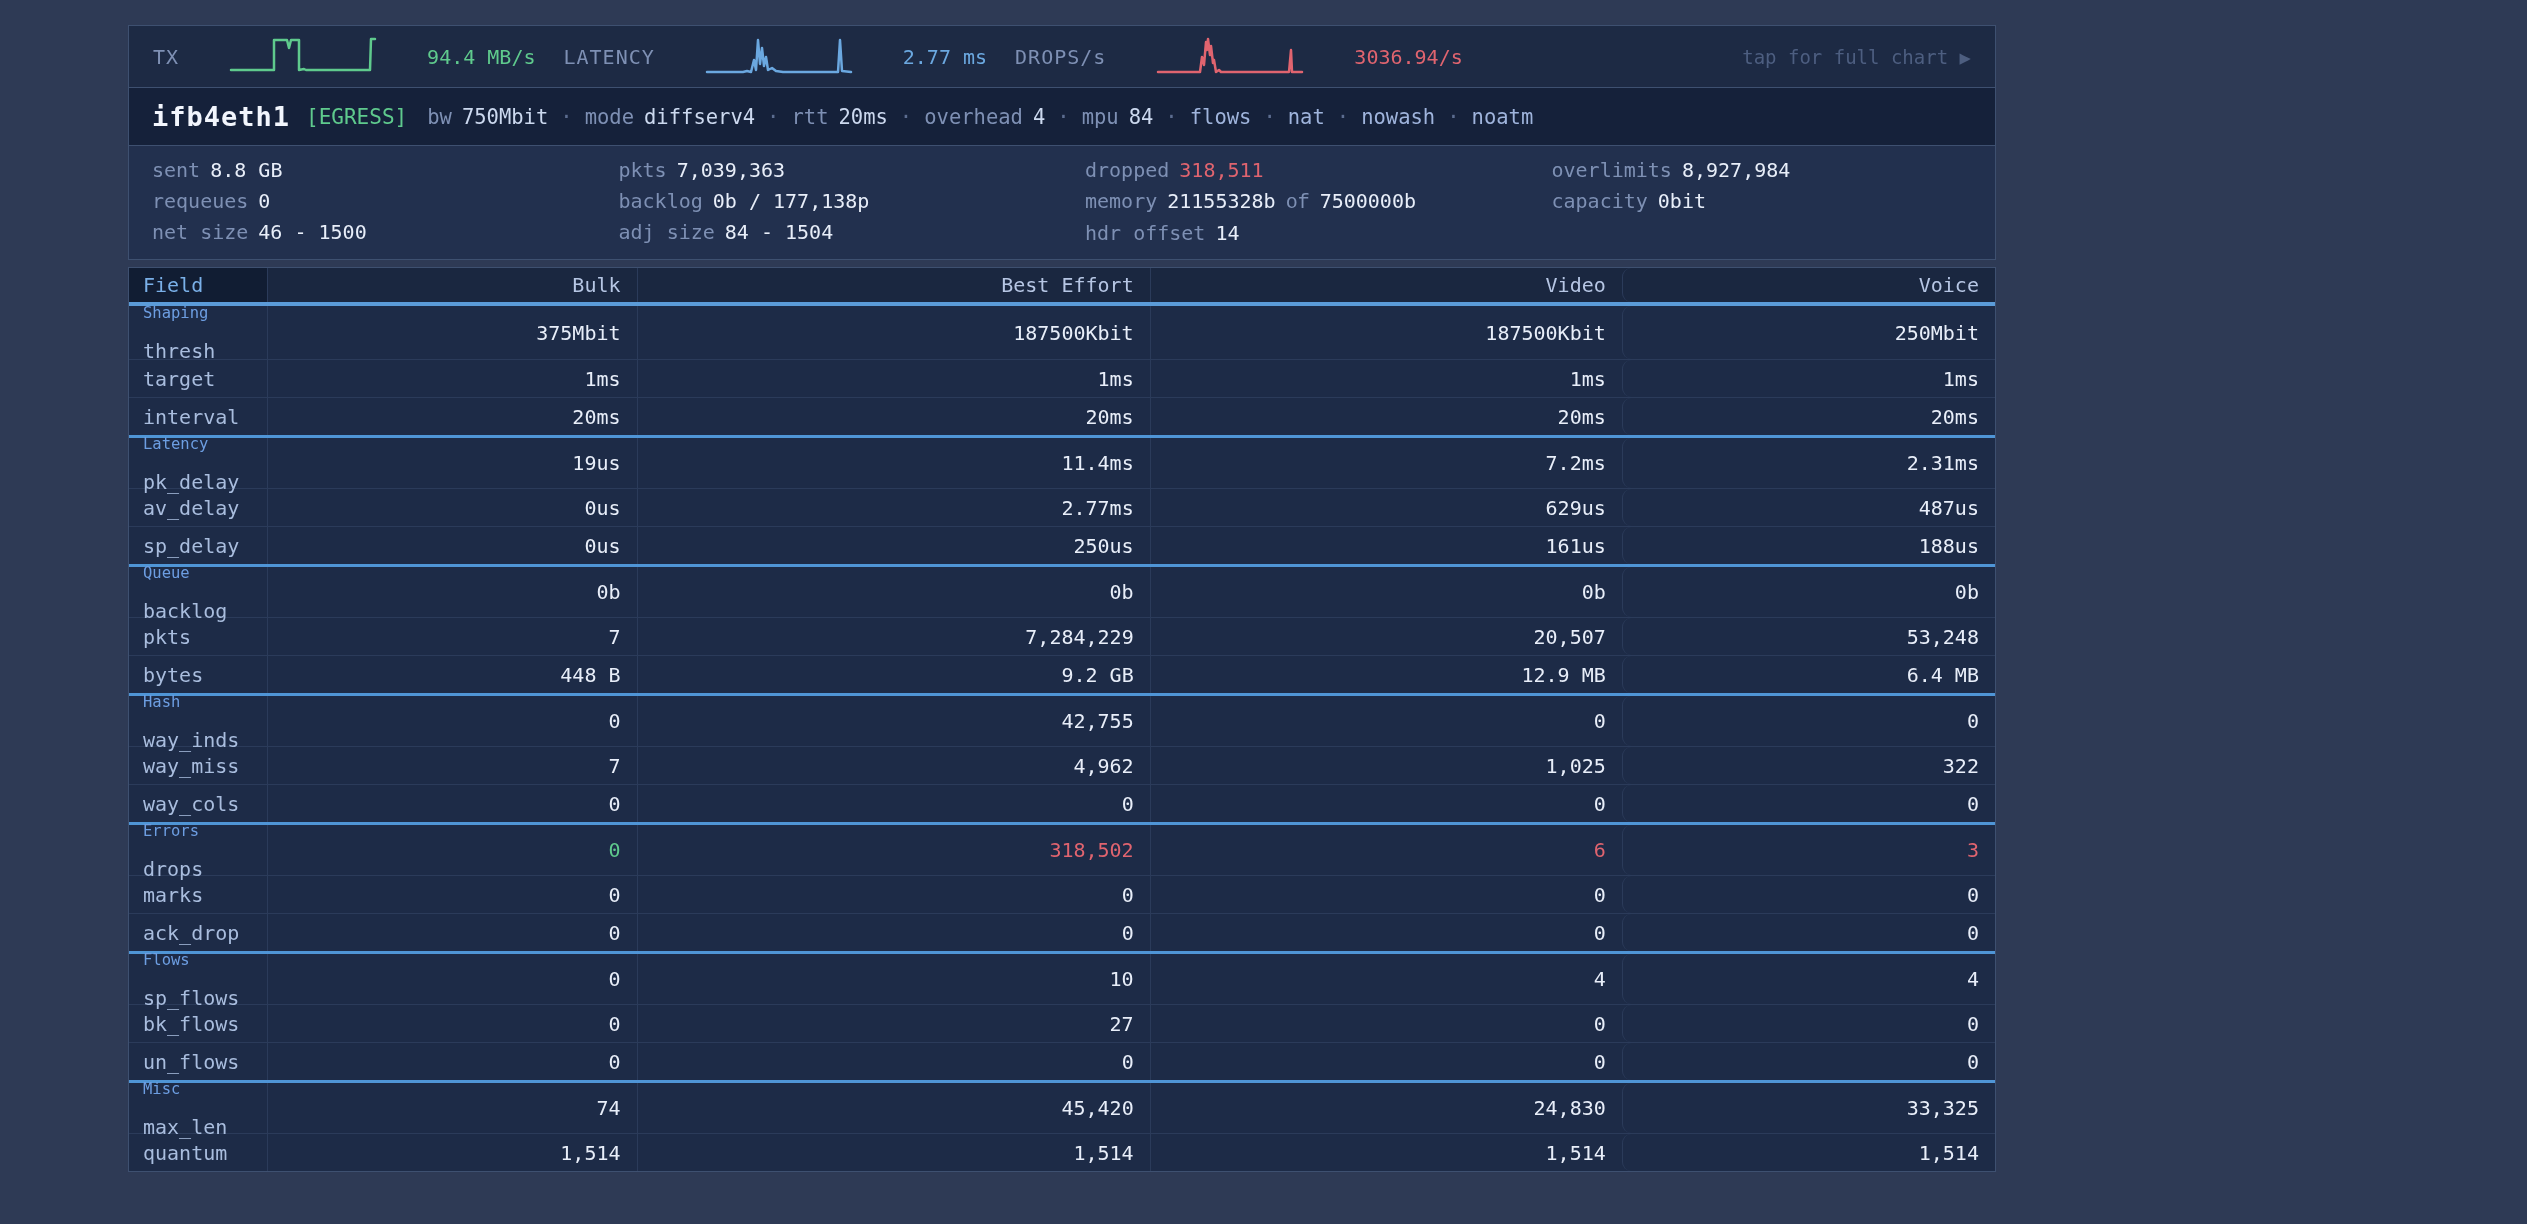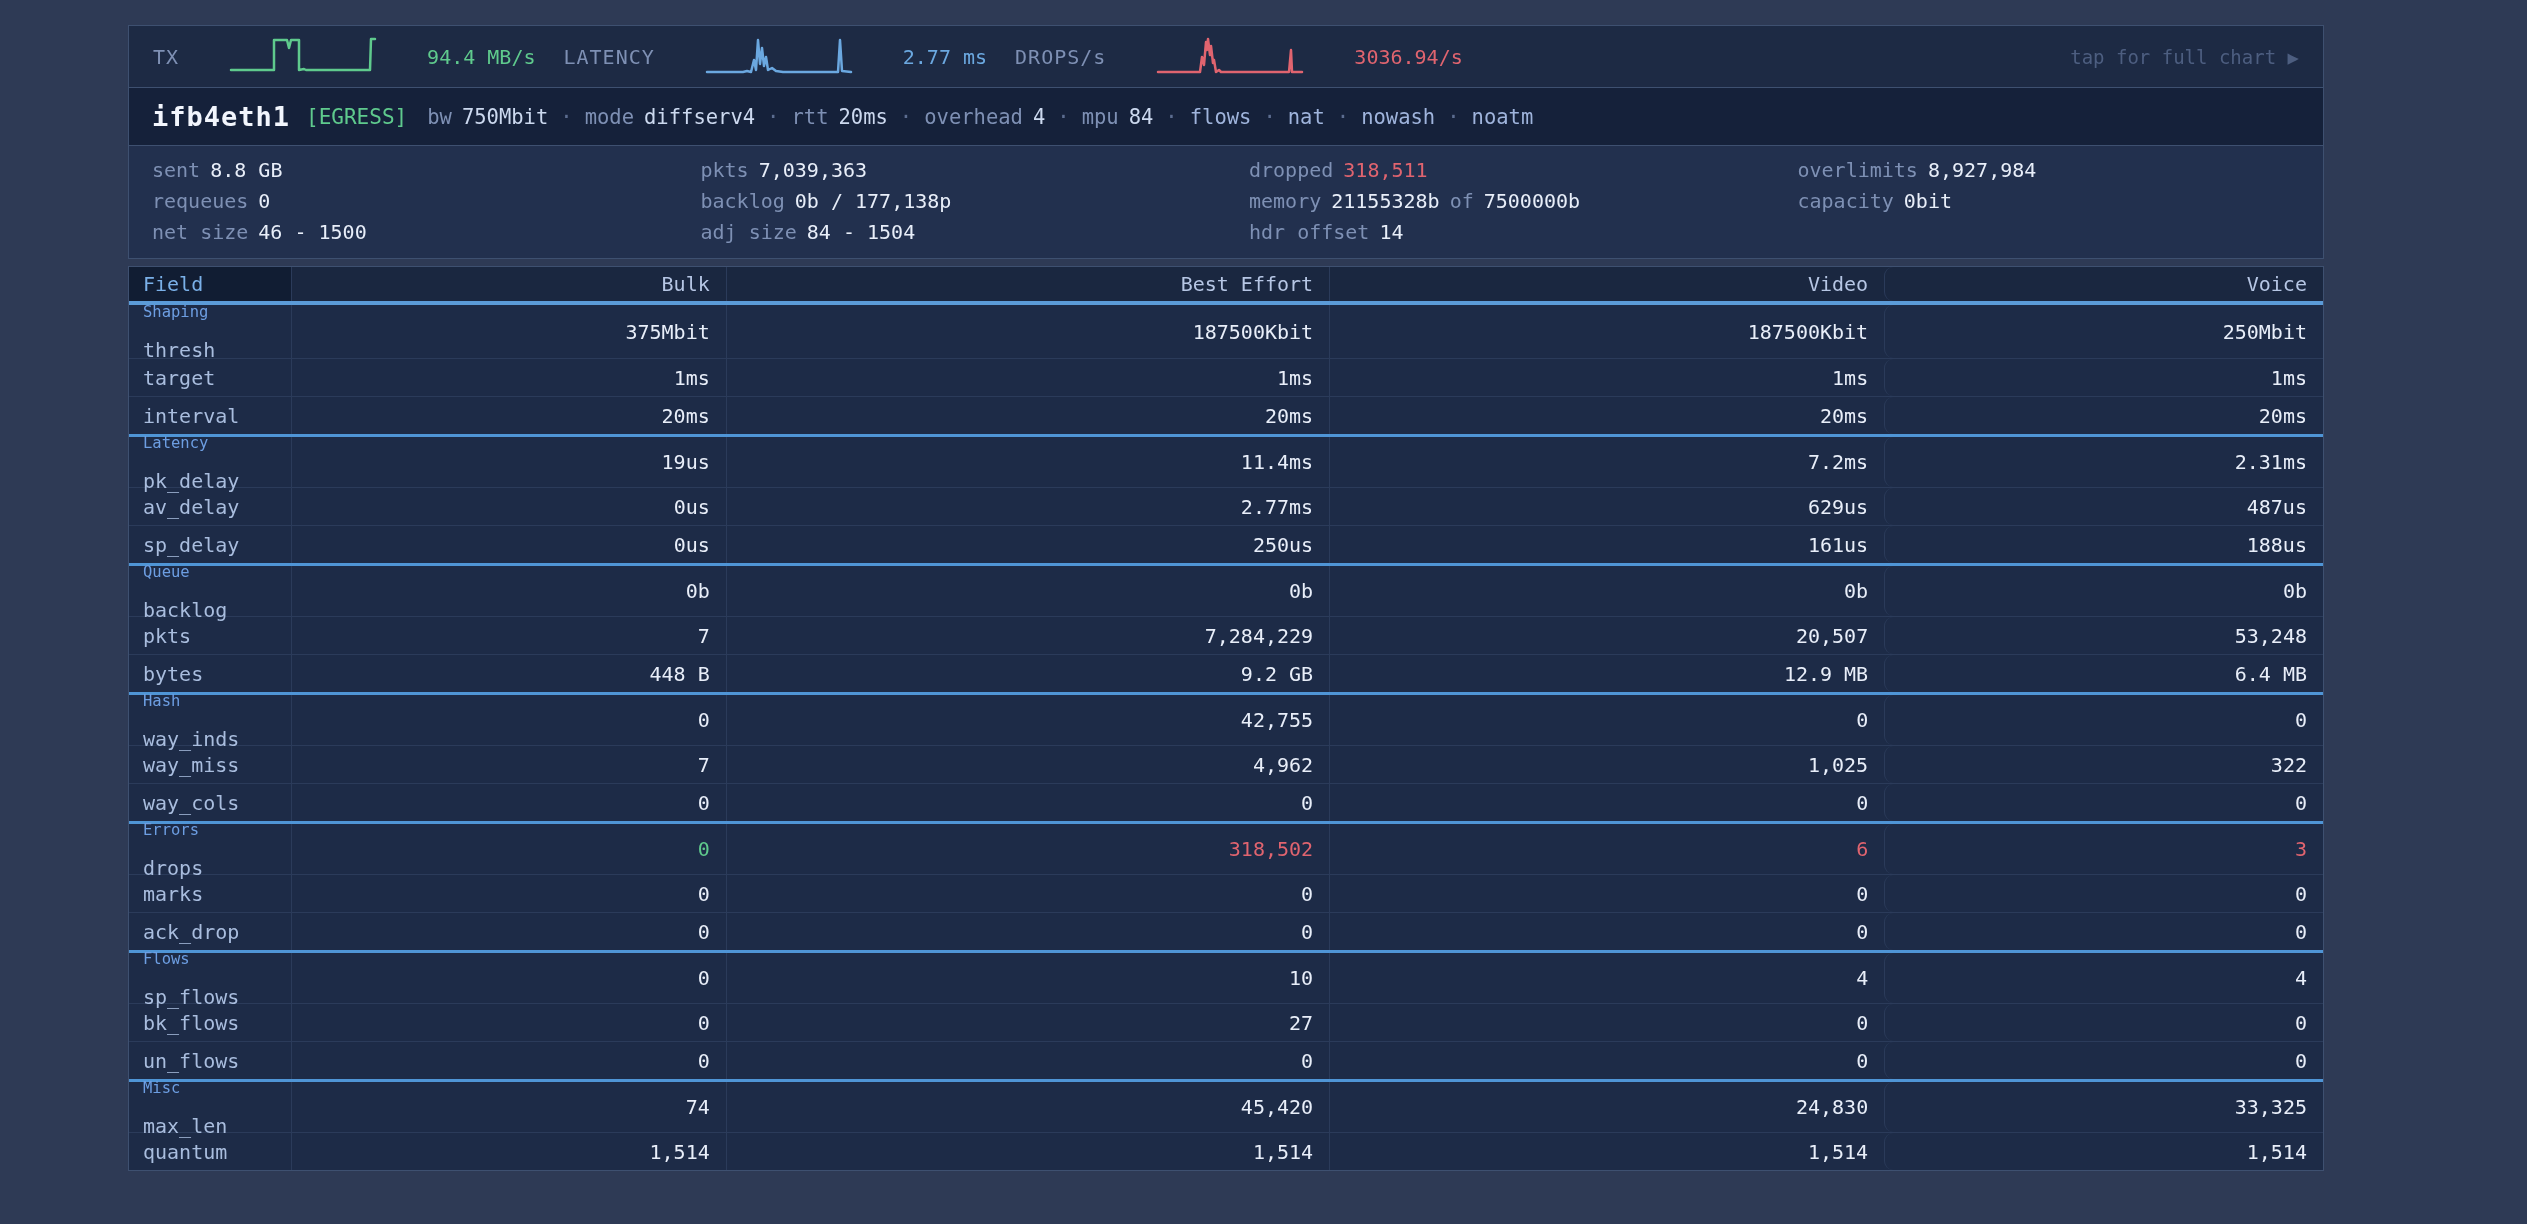--- a/index.html
+++ b/index.html
@@ -27,21 +27,21 @@
     --paramval:#ccd9ef;
   }
   *{box-sizing:border-box;margin:0;padding:0;}
   html,body{width:2527px;height:1224px;overflow:hidden;}
   body{
     background:var(--bg);
     font-family:"DejaVu Sans Mono","Liberation Mono",monospace;
     font-size:20px;
     color:var(--bright);
   }
-  .container{width:2196px;margin:25px auto 0 128px;}
+  .container{width:1868px;margin:25px auto 0 128px;}
 
   
   .topbar{
     height:62px;background:var(--topbar-bg);
     border:1px solid var(--panel-border);border-bottom:none;
     display:flex;align-items:center;padding:0 24px;
   }
   .metric{display:flex;align-items:center;}
   .m-label{color:var(--dim);letter-spacing:1px;}
   .metric svg{margin:0 50px;display:block;}
@@ -67,21 +67,21 @@
   .stats{
     background:var(--stats-bg);
     border:1px solid var(--panel-border);
     padding:9px 0 10px 0;
     display:grid;grid-template-columns:25% 25% 25% 25%;
   }
   .stat-col{padding-left:23px;}
   .stat-line{line-height:31px;white-space:nowrap;}
   .stat-label{color:var(--dim);margin-right:10px;}
   .stat-value{color:var(--bright);}
-  .stat-extra-label{color:var(--dim);margin:12px 10px;}
+  .stat-extra-label{color:var(--dim);margin:12px 10px;font-family:Liberation Mono, monospace;}
   .val-red{color:var(--red) !important;}
   .val-green{color:var(--green) !important;}
 
   
   .tbl{
     margin-top:7px;
     border:1px solid var(--panel-border);
     background:var(--table-bg);
   }
   .trow{display:flex;align-items:stretch;}

